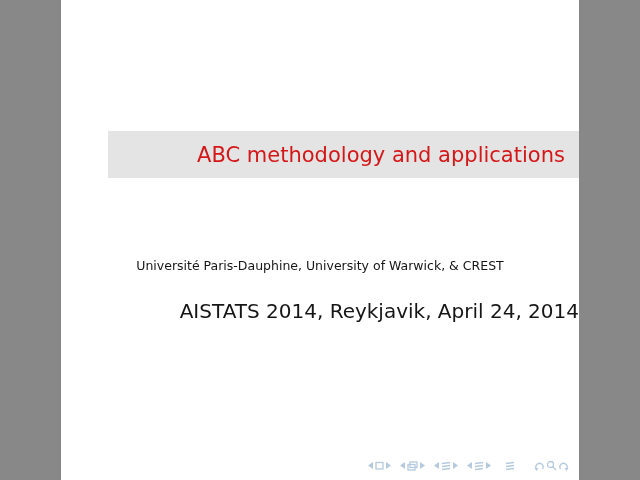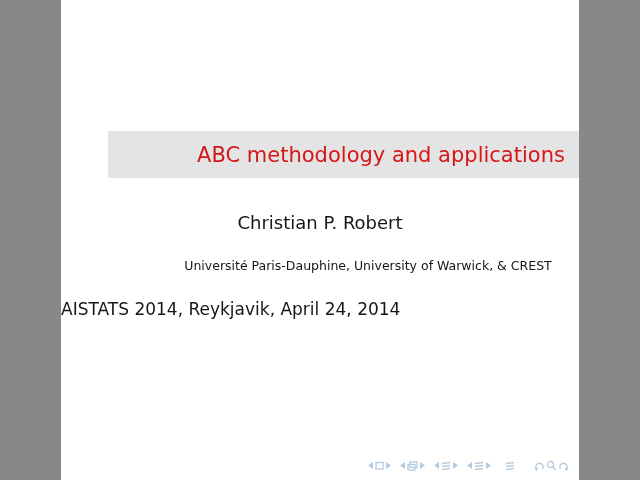--- a/index.html
+++ b/index.html
@@ -34,27 +34,26 @@
     position:absolute;left:0;top:212px;width:100%;
     text-align:center;
     color:var(--body-text);
     font-size:18px;
   }
   .institute{
     position:absolute;left:0;top:258px;width:100%;
     text-align:center;
     color:var(--body-text);
     font-size:12.5px;
-    padding-left:48px;
   }
   .date{
     position:absolute;left:0;top:299px;width:100%;
-    text-align:left;
+    text-align:right;
     color:var(--body-text);
-    font-size:17px;
+    font-size:20px;
   }
   .navbar{
     position:absolute;
     right:10px;bottom:9px;
     display:flex;align-items:center;
     gap:9px;
   }
   .navgroup{
     display:inline-flex;align-items:center;gap:2px;
     cursor:pointer;
@@ -67,21 +66,20 @@
 </style>
 </head>
 <body>
 
 <div class="slide">
 
   <div class="title-box">
     <span class="title">ABC methodology and applications</span>
   </div>
 
-  <div class="author">Christian P. Robert</div>
 
   <div class="institute">Université Paris-Dauphine, University of Warwick, &amp; CREST</div>
 
   <div class="date">AISTATS 2014, Reykjavik, April 24, 2014</div>
 
   <div class="navbar">
 
     <span class="navgroup">
       <svg width="5" height="7">
           <polygon class="nav-fill" points="5,0 0,3.5 5,7"></polygon>

